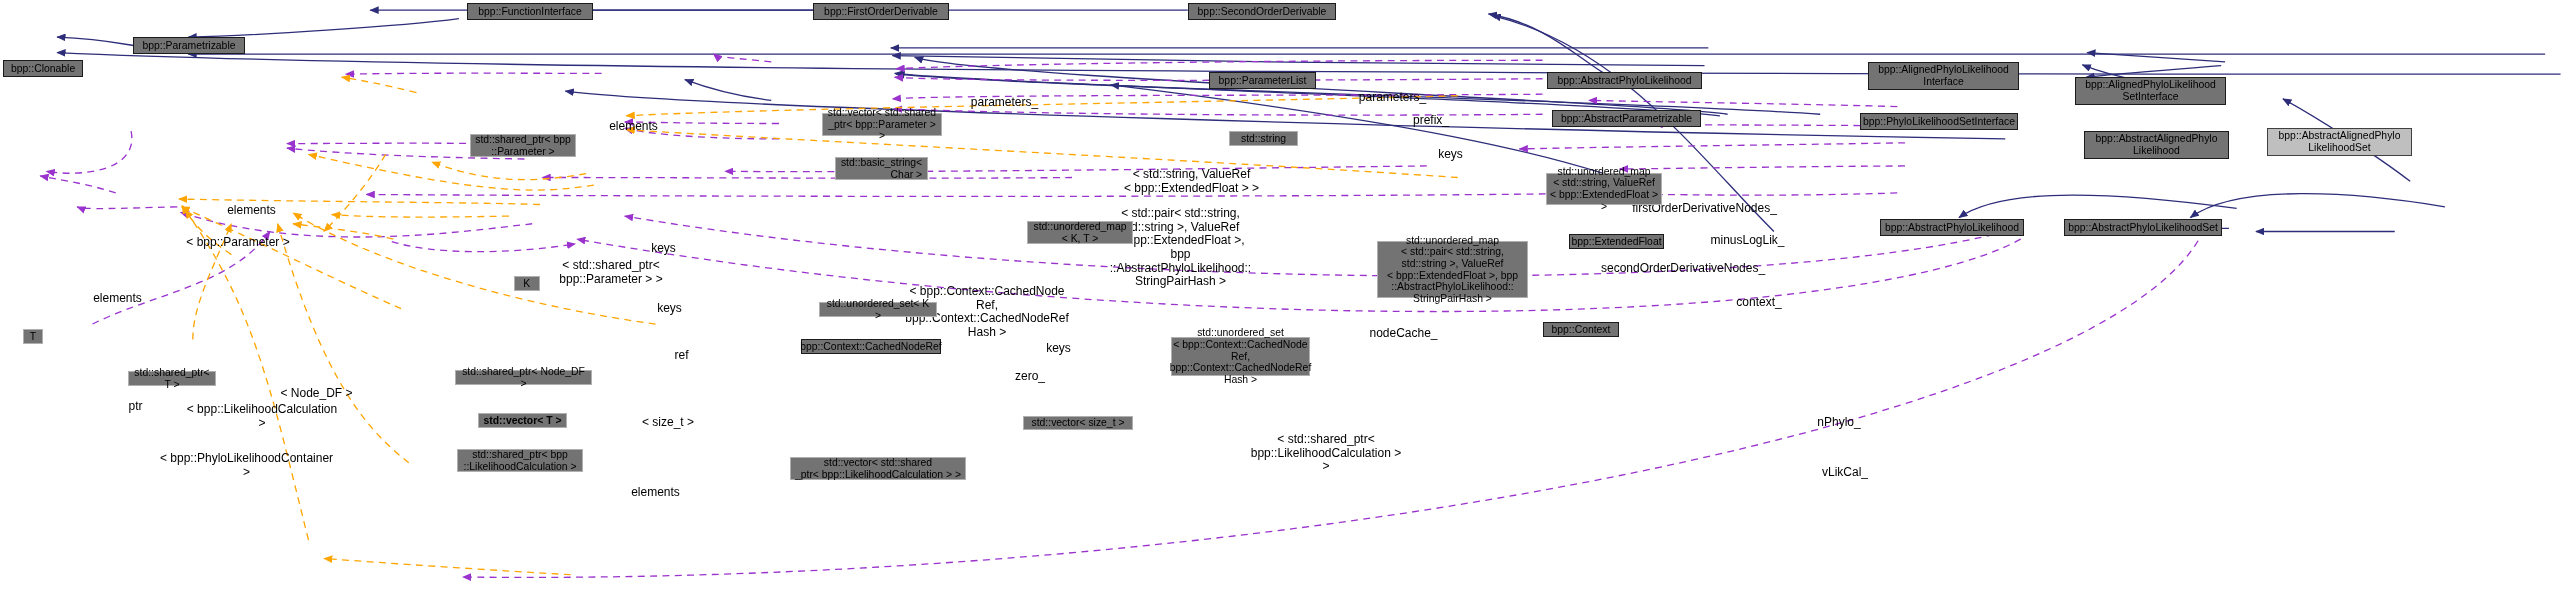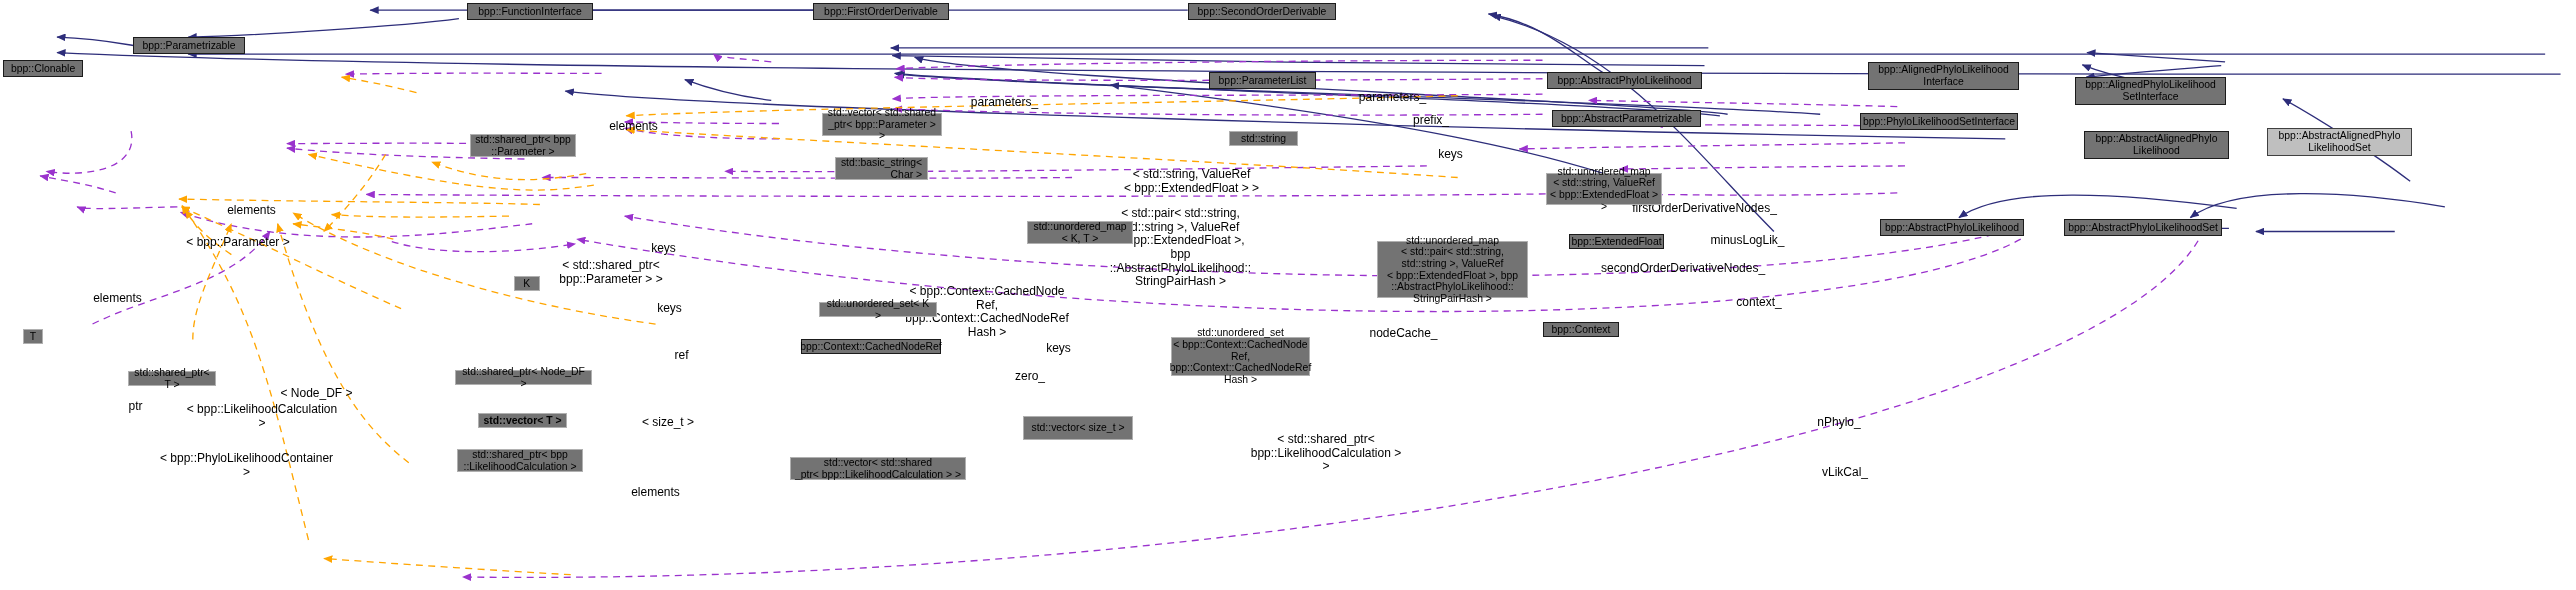--- a/index.html
+++ b/index.html
@@ -236,19 +236,19 @@
 &lt; bpp::Context::CachedNode
 Ref, bpp::Context::CachedNodeRef
 Hash &gt;</div>
     <div class="node cls" style="left: 1543px; top: 322px; width: 76px; height: 15.4px;">bpp::Context</div>
     <div class="node tpl" style="left: 514px; top: 276px; width: 25.5px; height: 15.4px;">K</div>
     <div class="node cls" style="left: 801px; top: 339px; width: 140px; height: 15.4px;">bpp::Context::CachedNodeRef</div>
     <div class="node tpl" style="left: 455px; top: 370px; width: 137px; height: 15.4px;">std::shared_ptr&lt; Node_DF &gt;</div>
     <div class="node tpl" style="left: 23px; top: 329px; width: 20px; height: 15.4px;">T</div>
     <div class="node tpl" style="left: 128px; top: 371px; width: 88px; height: 15.4px;">std::shared_ptr&lt; T &gt;</div>
     <div class="node tpl" style="left: 478px; top: 413px; width: 89px; height: 15.4px; font-weight: bold;">std::vector&lt; T &gt;</div>
-    <div class="node tpl" style="left: 1023px; top: 416px; width: 110px; height: 24px;">std::vector&lt; size_t &gt;</div>
+    <div class="node tpl" style="left: 1023px; top: 416px; width: 110px; height: 14px;">std::vector&lt; size_t &gt;</div>
     <div class="node tpl" style="left: 457px; top: 449px; width: 126px; height: 23px;">std::shared_ptr&lt; bpp
 ::LikelihoodCalculation &gt;</div>
     <div class="node tpl" style="left: 790px; top: 457px; width: 176px; height: 23px;">std::vector&lt; std::shared
 _ptr&lt; bpp::LikelihoodCalculation &gt; &gt;</div>
   </div>
 
 
 </body></html>

